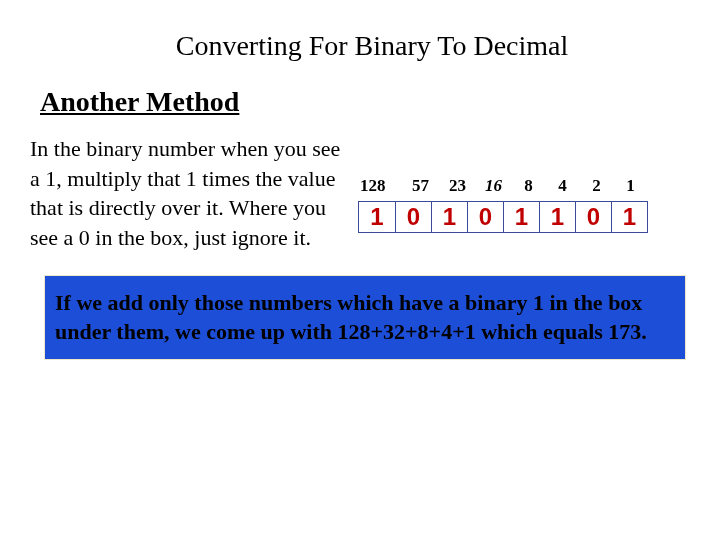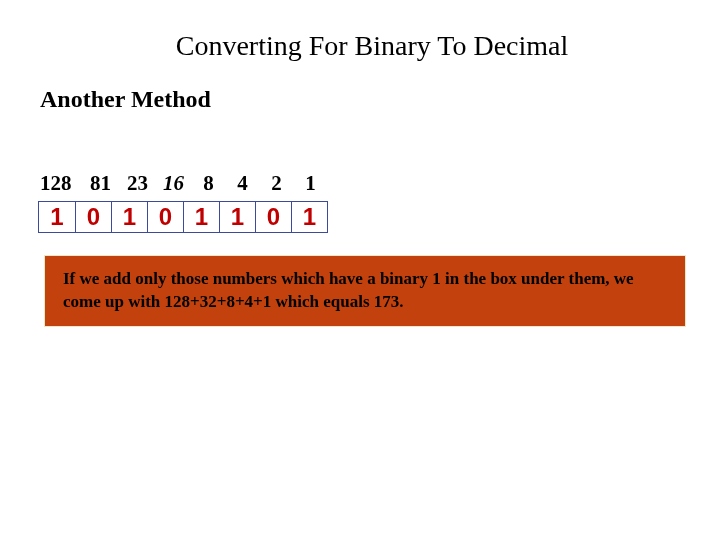--- a/index.html
+++ b/index.html
@@ -15,25 +15,26 @@
   .title {
     font-size: 28px;
     font-weight: normal;
     text-align: center;
     padding-top: 30px;
     padding-bottom: 10px;
     width: 100%;
     margin-left: 12px;
   }
   .subtitle {
-    font-size: 24px;
+    font-size: 28px;
     font-weight: bold;
     padding-left: 40px;
     padding-top: 14px;
     padding-bottom: 10px;
+    text-decoration: underline;
   }
   .content-row {
     display: flex;
     align-items: flex-start;
     padding-left: 30px;
     padding-right: 20px;
   }
   .paragraph {
     font-size: 22px;
     line-height: 1.35;
@@ -42,21 +43,21 @@
   }
   .diagram {
     padding-left: 8px;
     padding-top: 48px;
   }
   .place-row {
     display: flex;
   }
   .place-cell {
     flex: 0 0 auto;
-    font-size: 21px;
+    font-size: 17px;
     font-weight: bold;
     color: #000;
     text-align: center;
     padding-bottom: 5px;
   }
   .w128 { width: 42px; text-align: left; padding-left: 2px;}
   .w64 { width: 37px; }
   .w32 { width: 37px; }
   .w16 { width: 35px; font-style: italic; }
   .w8  { width: 35px; }
@@ -75,40 +76,41 @@
     text-align: center;
     border-right: 1px solid #3b4a9a;
     line-height: 30px;
     height: 30px;
   }
   .digit-cell:last-child { border-right: none; }
   .dw { width: 35px; }
   .dw-first { width: 36px; }
   .highlight-box {
     margin: 22px 34px 0 44px;
-    background: #c2410c;
+    background: #1d4ed8;
     border: 1px solid #efe8c8;
-    padding: 12px 14px 12px 18px;
-    font-size: 17px;
+    padding: 12px 14px 12px 10px;
+    font-size: 22px;
     font-weight: bold;
     line-height: 1.35;
   }
 </style>
 </head>
 <body>
 
 <div class="title">Converting For Binary To Decimal</div>
 <div class="subtitle">Another Method</div>
 
 <div class="content-row">
+  <div class="paragraph">In the binary number when you see a 1, multiply that 1 times the value that is directly over it. Where you see a 0 in the box, just ignore it.</div>
 
   <div class="diagram">
     <div class="place-row">
       <div class="place-cell w128">128</div>
-      <div class="place-cell w64">81</div>
+      <div class="place-cell w64">57</div>
       <div class="place-cell w32">23</div>
       <div class="place-cell w16">16</div>
       <div class="place-cell w8">8</div>
       <div class="place-cell w4">4</div>
       <div class="place-cell w2">2</div>
       <div class="place-cell w1">1</div>
     </div>
     <div class="digit-row">
       <div class="digit-cell dw-first">1</div>
       <div class="digit-cell dw">0</div>

